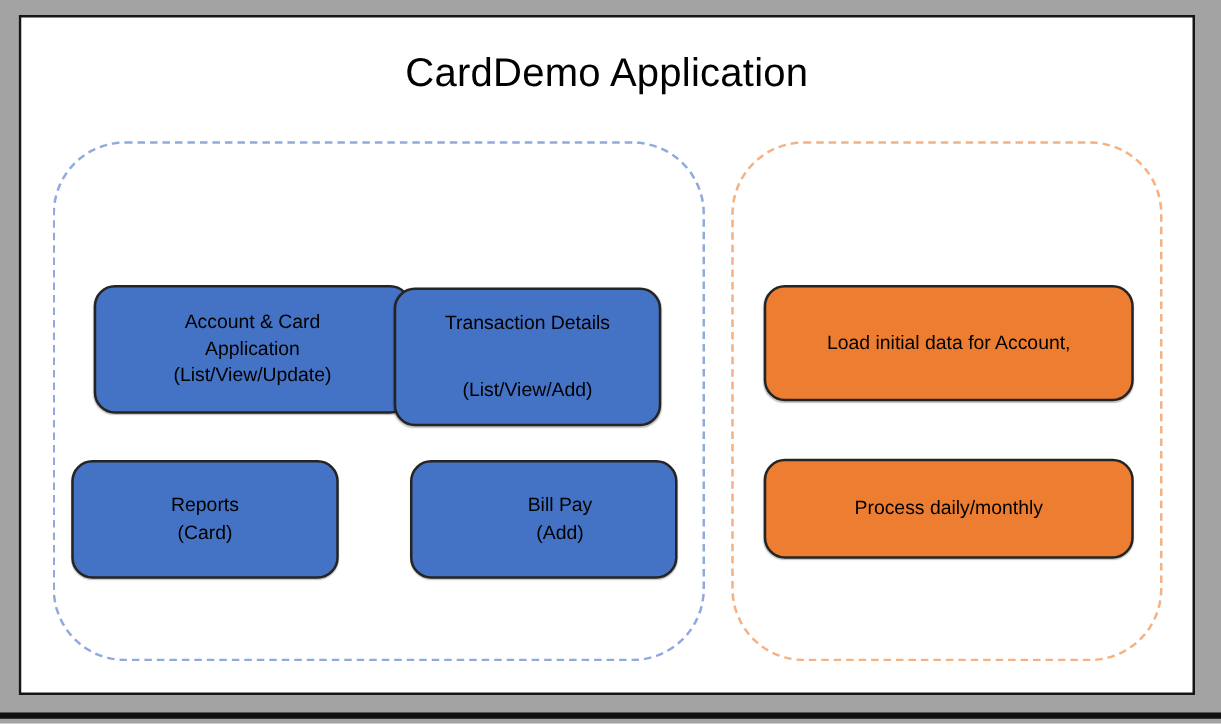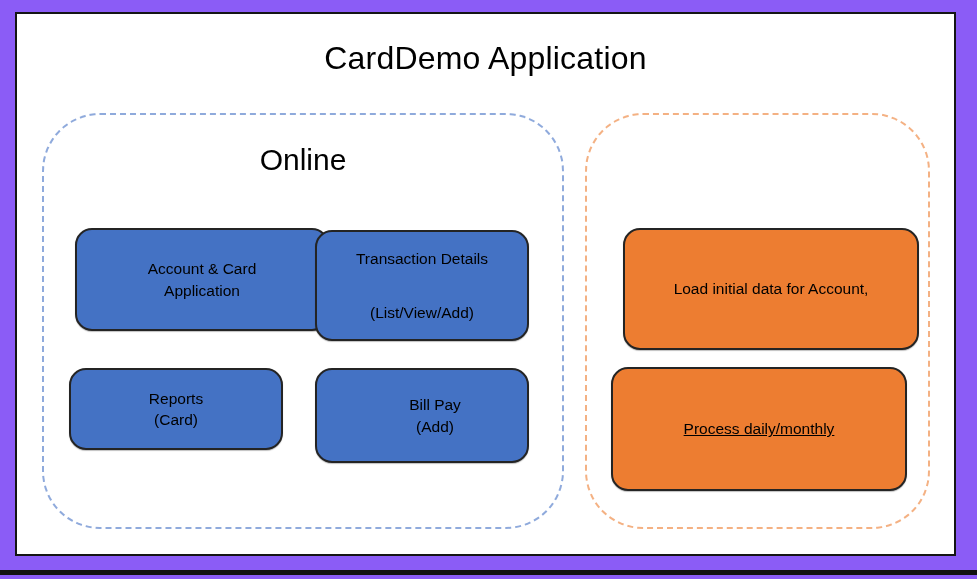--- a/index.html
+++ b/index.html
@@ -6,21 +6,21 @@
     margin: 0;
     padding: 0;
     background: #ffffff;
     font-family: "Liberation Sans", "DejaVu Sans", sans-serif;
     color: #000;
   }
   .stage {
     position: relative;
     width: 977px;
     height: 579px;
-    background: #8b5cf6;
+    background: #a3a3a3;
     overflow: hidden;
   }
   .frame {
     position: absolute;
     left: 15px;
     top: 12px;
     width: 941px;
     height: 544px;
     border: 2px solid #151515;
     background: #ffffff;
@@ -78,51 +78,51 @@
     font-weight: 500;
     padding: 6px 10px;
     box-shadow: 0 1px 1px rgba(0,0,0,0.25);
   }
   .node.blue { background: #4472C4; }
   .node.orange { background: #ED7D31; }
 
   
   .node.on-1 { left: 31px;  top: 113px; width: 254px; height: 103px; }
   .node.on-2 { left: 271px; top: 115px; width: 214px; height: 111px; gap: 32px; }
-  .node.on-3 { left: 25px;  top: 253px; width: 214px; height: 82px; }
-  .node.on-4 { left: 271px; top: 253px; width: 214px; height: 95px; padding-left: 36px; }
+  .node.on-3 { left: 13px;  top: 253px; width: 214px; height: 95px; }
+  .node.on-4 { left: 284px; top: 253px; width: 214px; height: 95px; padding-left: 36px; }
 
   
-  .node.bt-1 { left: 24px; top: 113px; width: 296px; height: 122px; margin-left: 12px; }
-  .node.bt-2 { left: 24px; top: 252px; width: 296px; height: 124px; text-decoration: underline; }
+  .node.bt-1 { left: 24px; top: 113px; width: 296px; height: 93px; }
+  .node.bt-2 { left: 24px; top: 252px; width: 296px; height: 80px; }
 
   .bottom-bar {
     position: absolute;
     left: 0;
     top: 570px;
     width: 977px;
     height: 5px;
     background: #111111;
   }
 </style>
 </head>
 <body>
 
 <div class="stage">
 
   <div class="frame">
 
     <div class="title">CardDemo Application</div>
 
     <div class="group online">
-      <div class="group-heading">Online</div>
 
       <div class="node blue on-1">
         <div>Account &amp; Card</div>
         <div>Application</div>
+        <div>(List/View/Update)</div>
       </div>
 
       <div class="node blue on-2">
         <div>Transaction Details</div>
         <div>(List/View/Add)</div>
       </div>
 
       <div class="node blue on-3">
         <div>Reports</div>
         <div>(Card)</div>

